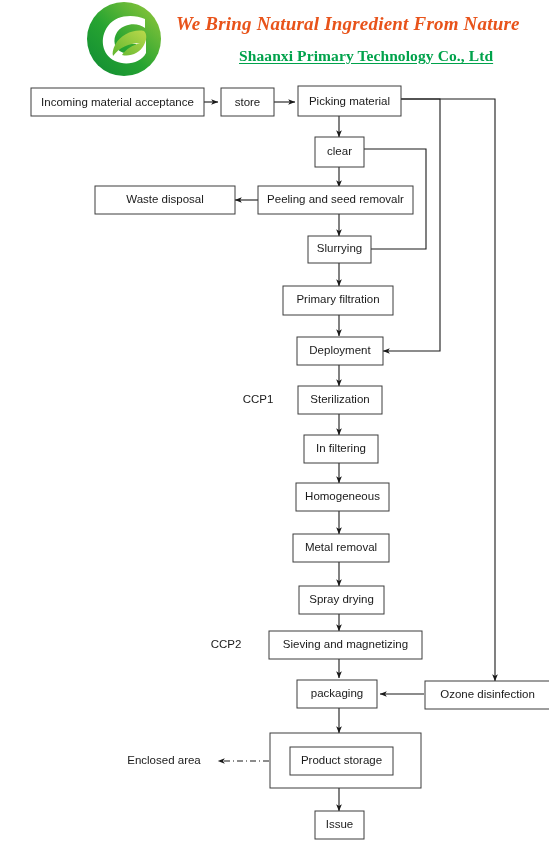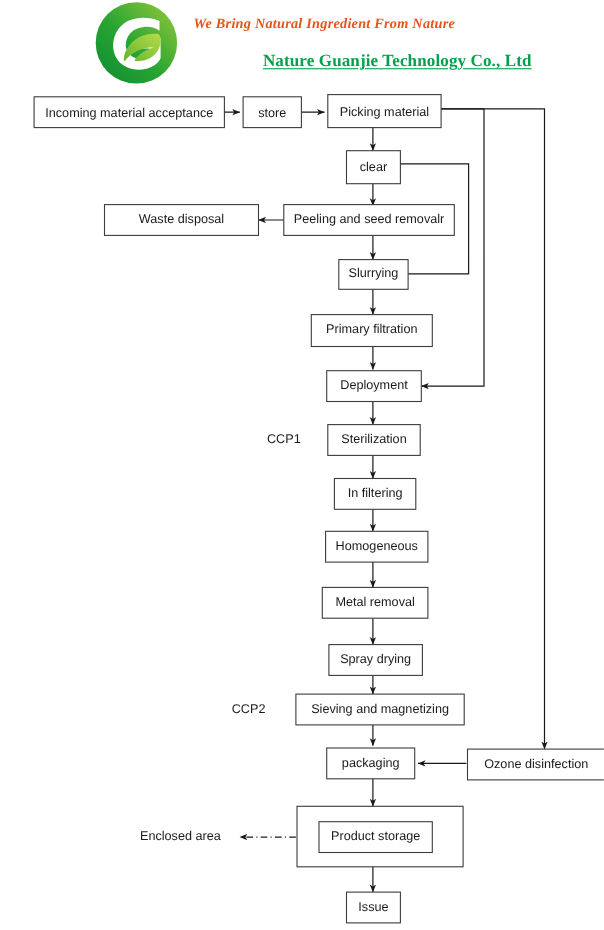--- a/index.html
+++ b/index.html
@@ -37,21 +37,21 @@
     width: 76px;
     height: 76px;
   }
   #tagline {
     position: absolute;
     left: 176px;
     top: 13px;
     font-family: "Liberation Serif", "DejaVu Serif", serif;
     font-style: italic;
     font-weight: bold;
-    font-size: 13px;
+    font-size: 19px;
     letter-spacing: 0.2px;
     color: #E8531A;
     white-space: nowrap;
   }
   #company-name {
     position: absolute;
     left: 239px;
     top: 47px;
     font-family: "Liberation Serif", "DejaVu Serif", serif;
     font-weight: bold;
@@ -135,21 +135,21 @@
                  L60 34 L41 34 L41 43 L50 43 L50 50 C44 54, 34 53, 30 46
                  C26 39, 30 28, 39 25 C46 22, 54 23, 59 27 Z" fill="#ffffff"></path>
         <path d="M58 30 C48 28, 35 33, 29 44 C27 48, 26 52, 27 55
                  C33 47, 43 42, 54 42 C47 44, 40 48, 36 54
                  C44 56, 54 52, 58 44 C61 38, 61 33, 58 30 Z" fill="url(#gleaf)"></path>
       </svg>
     </div>
 
     <div id="tagline">We Bring Natural Ingredient From Nature</div>
 
-    <div id="company-name">Nature Guanjie Technology Co., Ltd</div>
+    <div id="company-name">Shaanxi Primary Technology Co., Ltd</div>
   </div>
 
   <div id="chart">
     <svg width="549" height="765" viewBox="0 0 549 765">
       <defs>
         <marker id="arrow" markerWidth="7" markerHeight="7" refX="6.2" refY="2.6" orient="auto" markerUnits="strokeWidth">
           <path d="M0,0 L6.4,2.6 L0,5.2 L1.6,2.6 Z" fill="#1a1a1a"></path>
         </marker>
       </defs>
 

